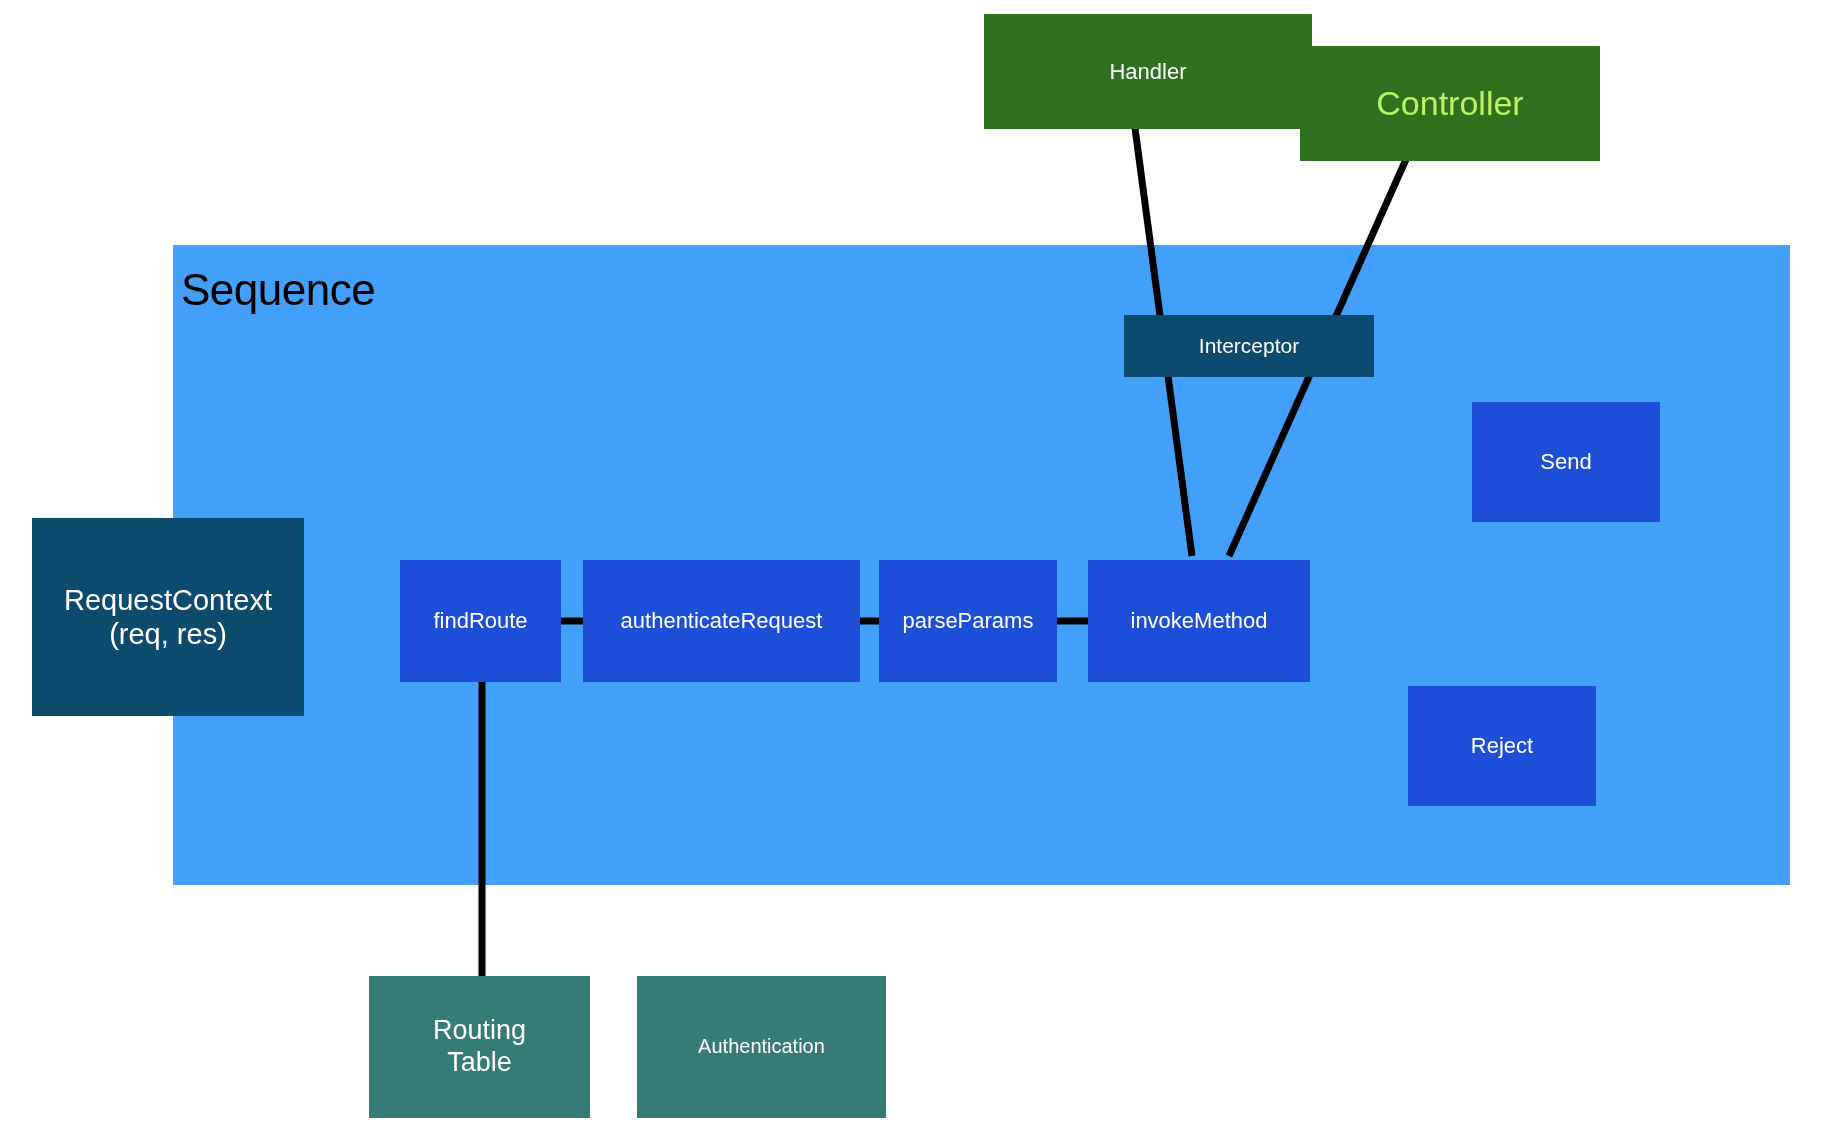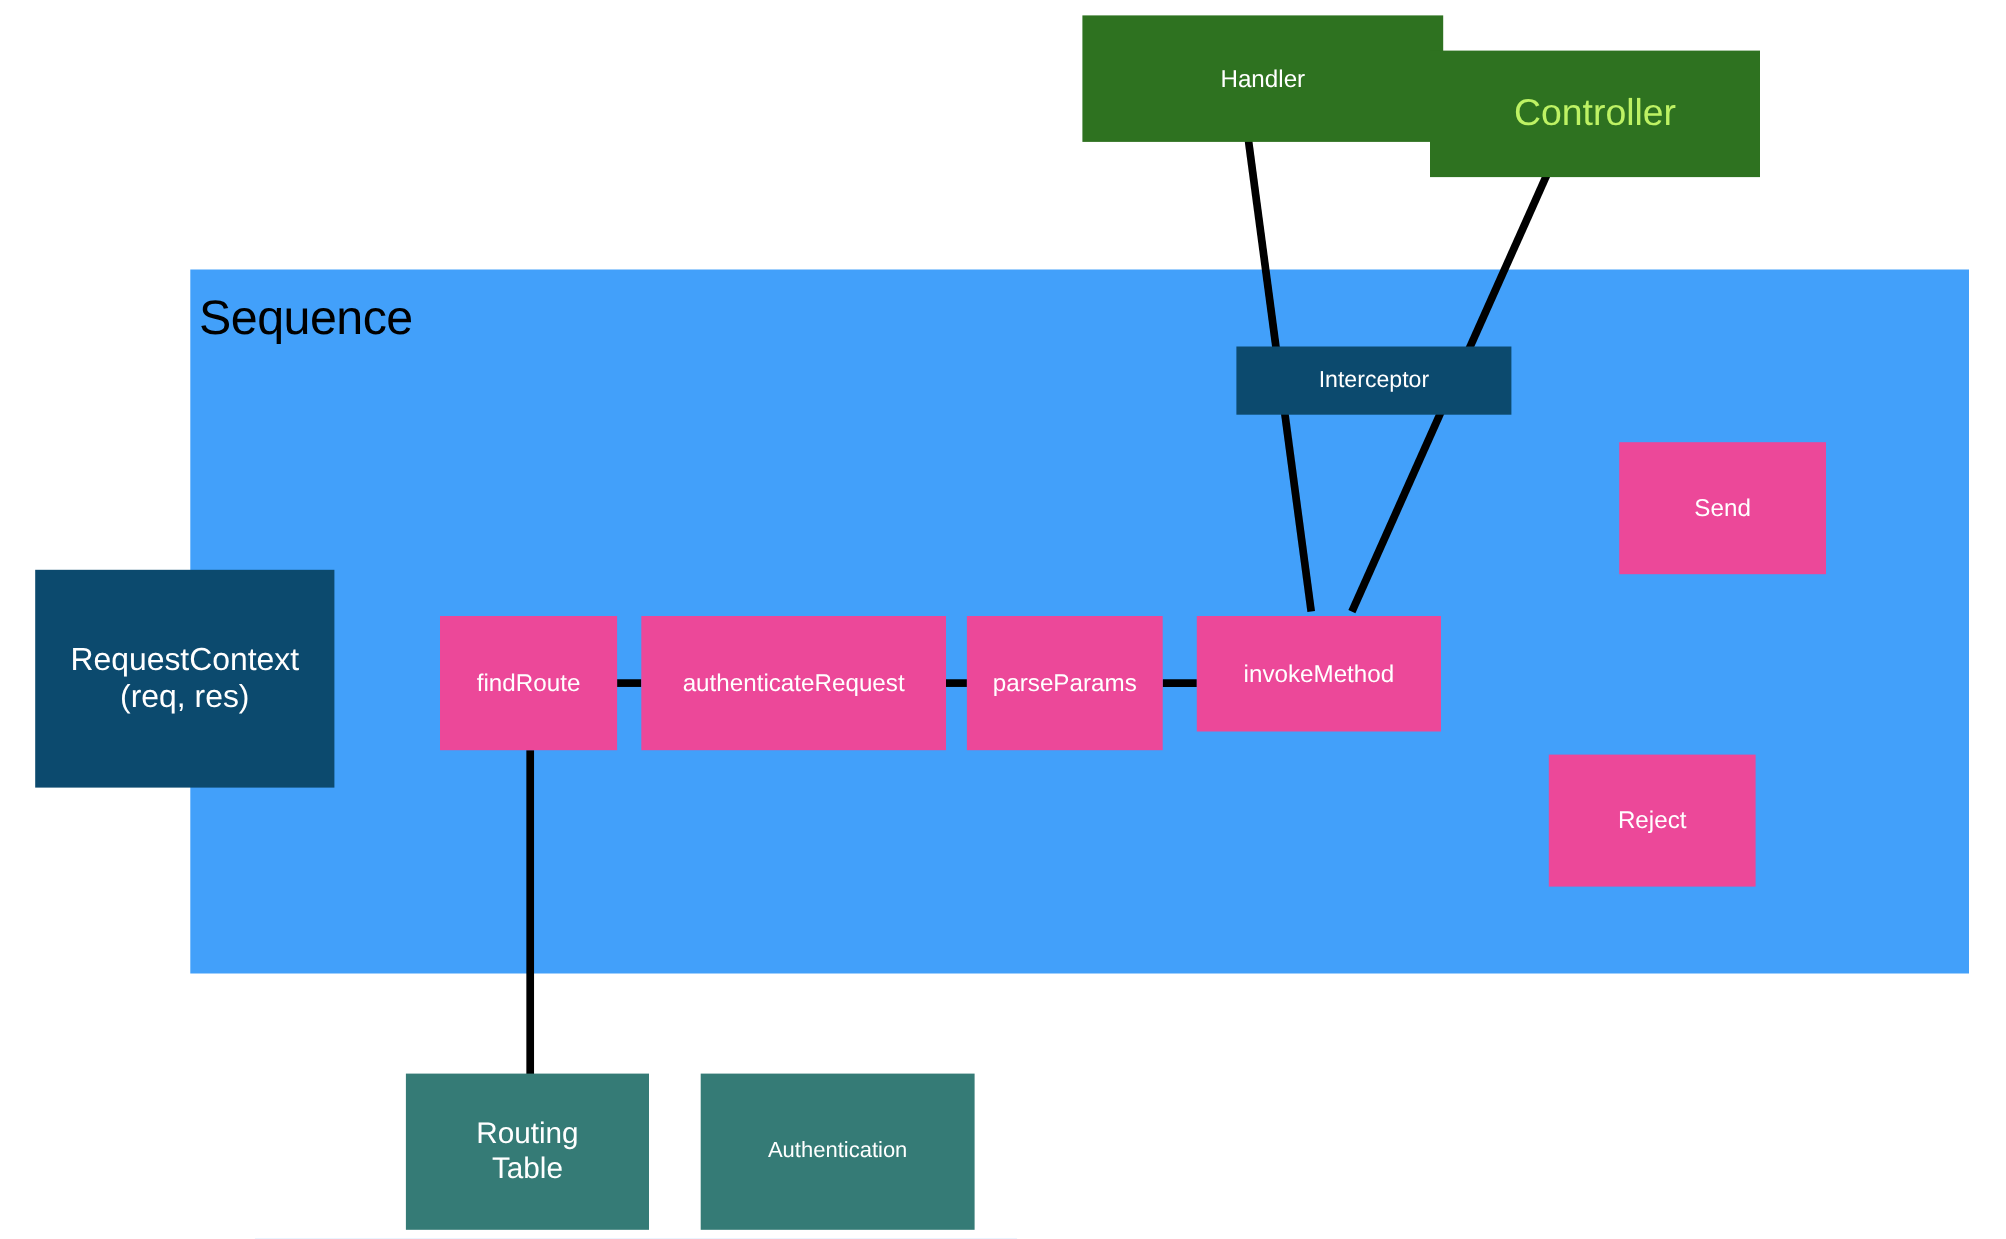--- a/index.html
+++ b/index.html
@@ -37,21 +37,21 @@
   }
   .panel-title {
     position: absolute;
     font-weight: normal;
     color: #000000;
     z-index: 3;
     letter-spacing: -0.5px;
   }
   .green  { background: #2e7220; }
   .orange { background: #0c4a6e; }
-  .maroon { background: #ec4899; }
+  .maroon { background: #1d4ed8; }
   .teal   { background: #357b76; }
 
   svg.edges {
     position: absolute;
     left: 0;
     top: 0;
     width: 1824px;
     height: 1126px;
     z-index: 4;
     pointer-events: none;
@@ -77,21 +77,21 @@
 
   <div id="node-layer">
       <div class="node green" style="left: 984px; top: 14px; width: 328px; height: 115px; font-size: 22px; color: rgb(255, 255, 255);"><span>Handler</span></div>
       <div class="node green" style="left: 1300px; top: 14px; width: 300px; height: 115px; font-size: 34px; color: #bef264; margin-top: 32px;"><span>Controller</span></div>
       <div class="node orange" style="left: 1124px; top: 315px; width: 250px; height: 62px; font-size: 21px; color: rgb(255, 255, 255);"><span>Interceptor</span></div>
       <div class="node orange" style="left: 32px; top: 518px; width: 272px; height: 198px; font-size: 29px; color: rgb(255, 255, 255);"><span>RequestContext
 (req, res)</span></div>
       <div class="node maroon" style="left: 400px; top: 560px; width: 161px; height: 122px; font-size: 22px; color: rgb(255, 255, 255);"><span>findRoute</span></div>
       <div class="node maroon" style="left: 583px; top: 560px; width: 277px; height: 122px; font-size: 22px; color: rgb(255, 255, 255);"><span>authenticateRequest</span></div>
       <div class="node maroon" style="left: 879px; top: 560px; width: 178px; height: 122px; font-size: 22px; color: rgb(255, 255, 255);"><span>parseParams</span></div>
-      <div class="node maroon" style="left: 1088px; top: 560px; width: 222px; height: 105px; font-size: 22px; color: rgb(255, 255, 255);"><span>invokeMethod</span></div>
+      <div class="node maroon" style="left: 1088px; top: 560px; width: 222px; height: 122px; font-size: 22px; color: rgb(255, 255, 255);"><span>invokeMethod</span></div>
       <div class="node maroon" style="left: 1472px; top: 402px; width: 188px; height: 120px; font-size: 22px; color: rgb(255, 255, 255);"><span>Send</span></div>
       <div class="node maroon" style="left: 1408px; top: 686px; width: 188px; height: 120px; font-size: 22px; color: rgb(255, 255, 255);"><span>Reject</span></div>
       <div class="node teal" style="left: 369px; top: 976px; width: 221px; height: 142px; font-size: 27px; color: rgb(255, 255, 255);"><span>Routing
 Table</span></div>
       <div class="node teal" style="left: 637px; top: 976px; width: 249px; height: 142px; font-size: 20px; color: rgb(255, 255, 255);"><span>Authentication</span></div>
     </div>
 
 </div>
 
 </body></html>

